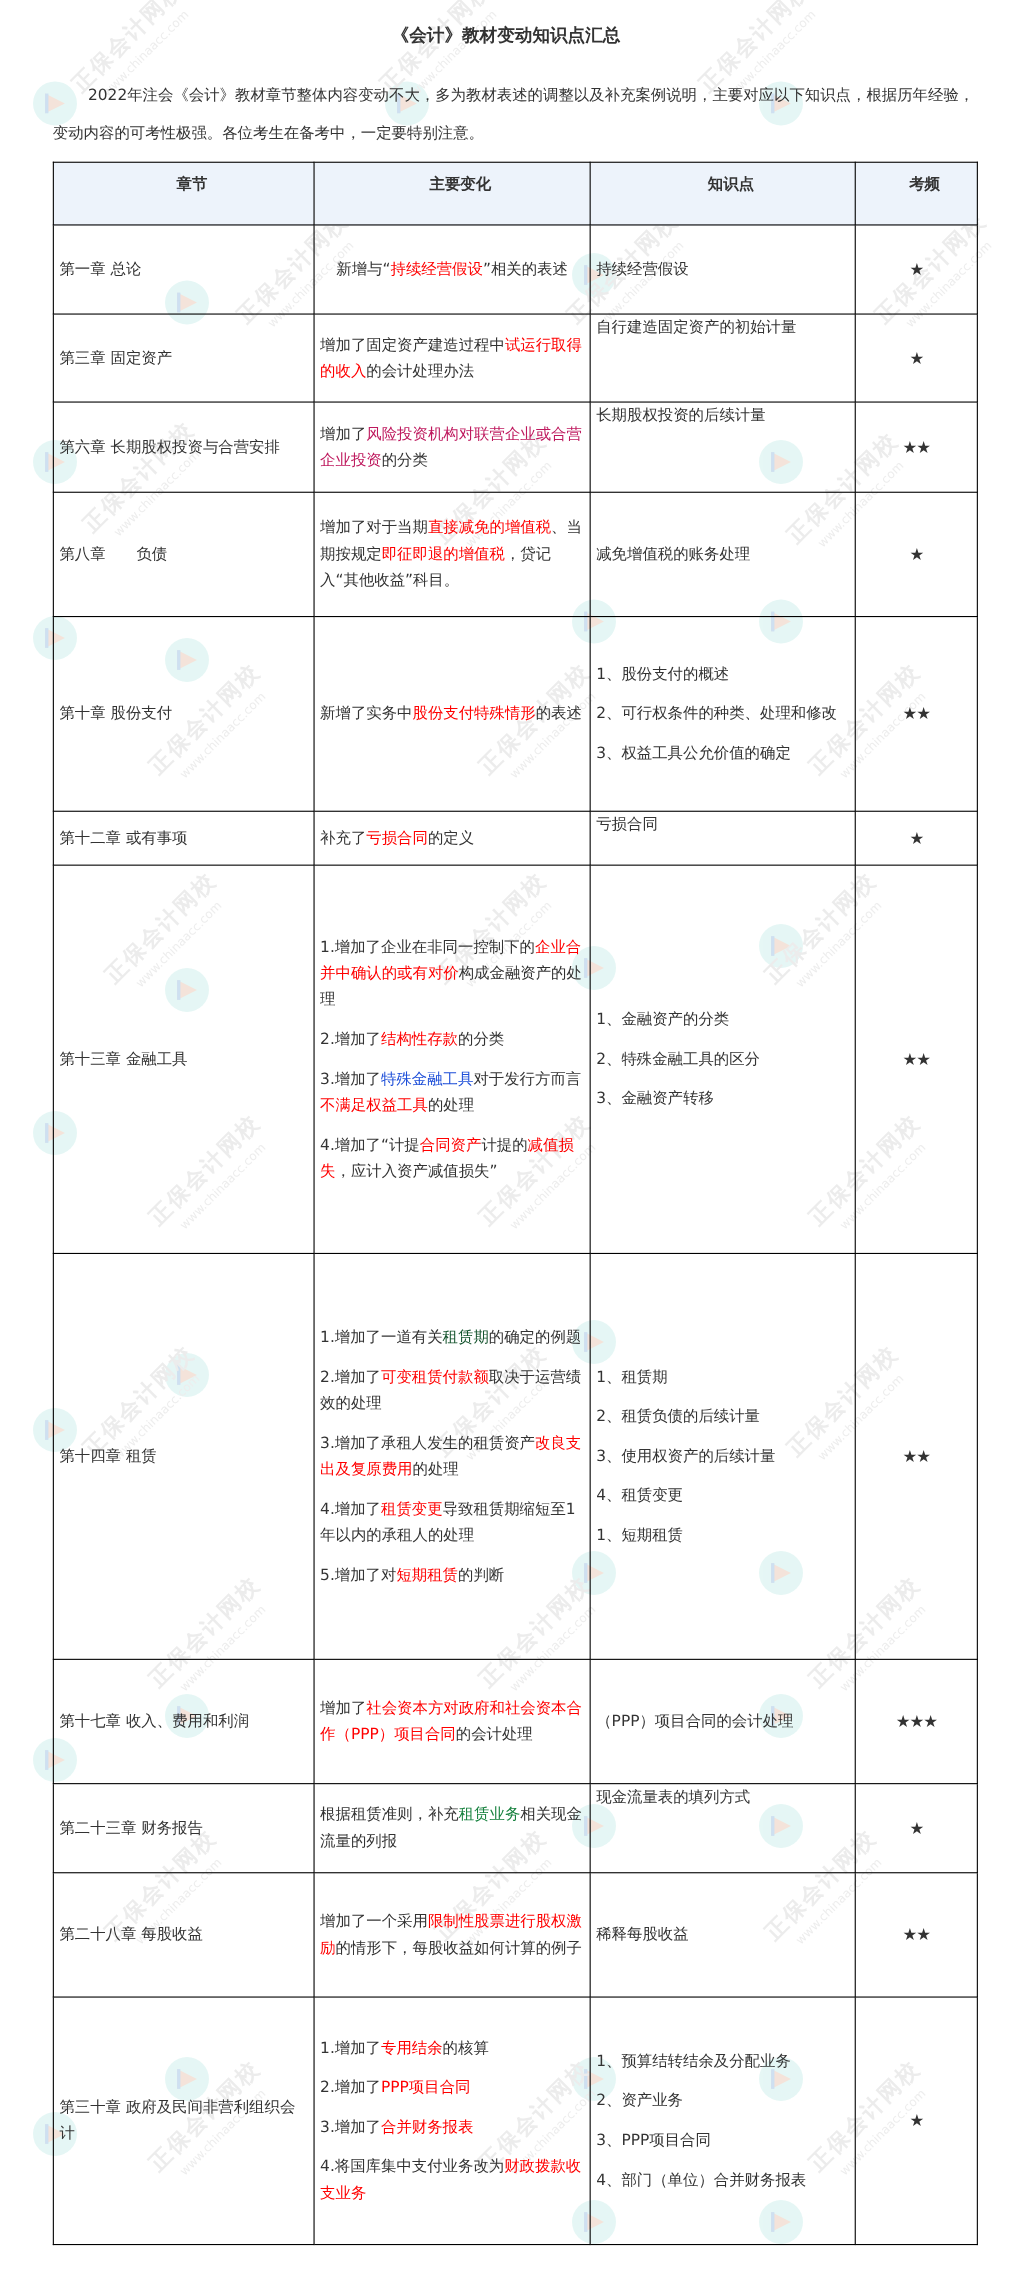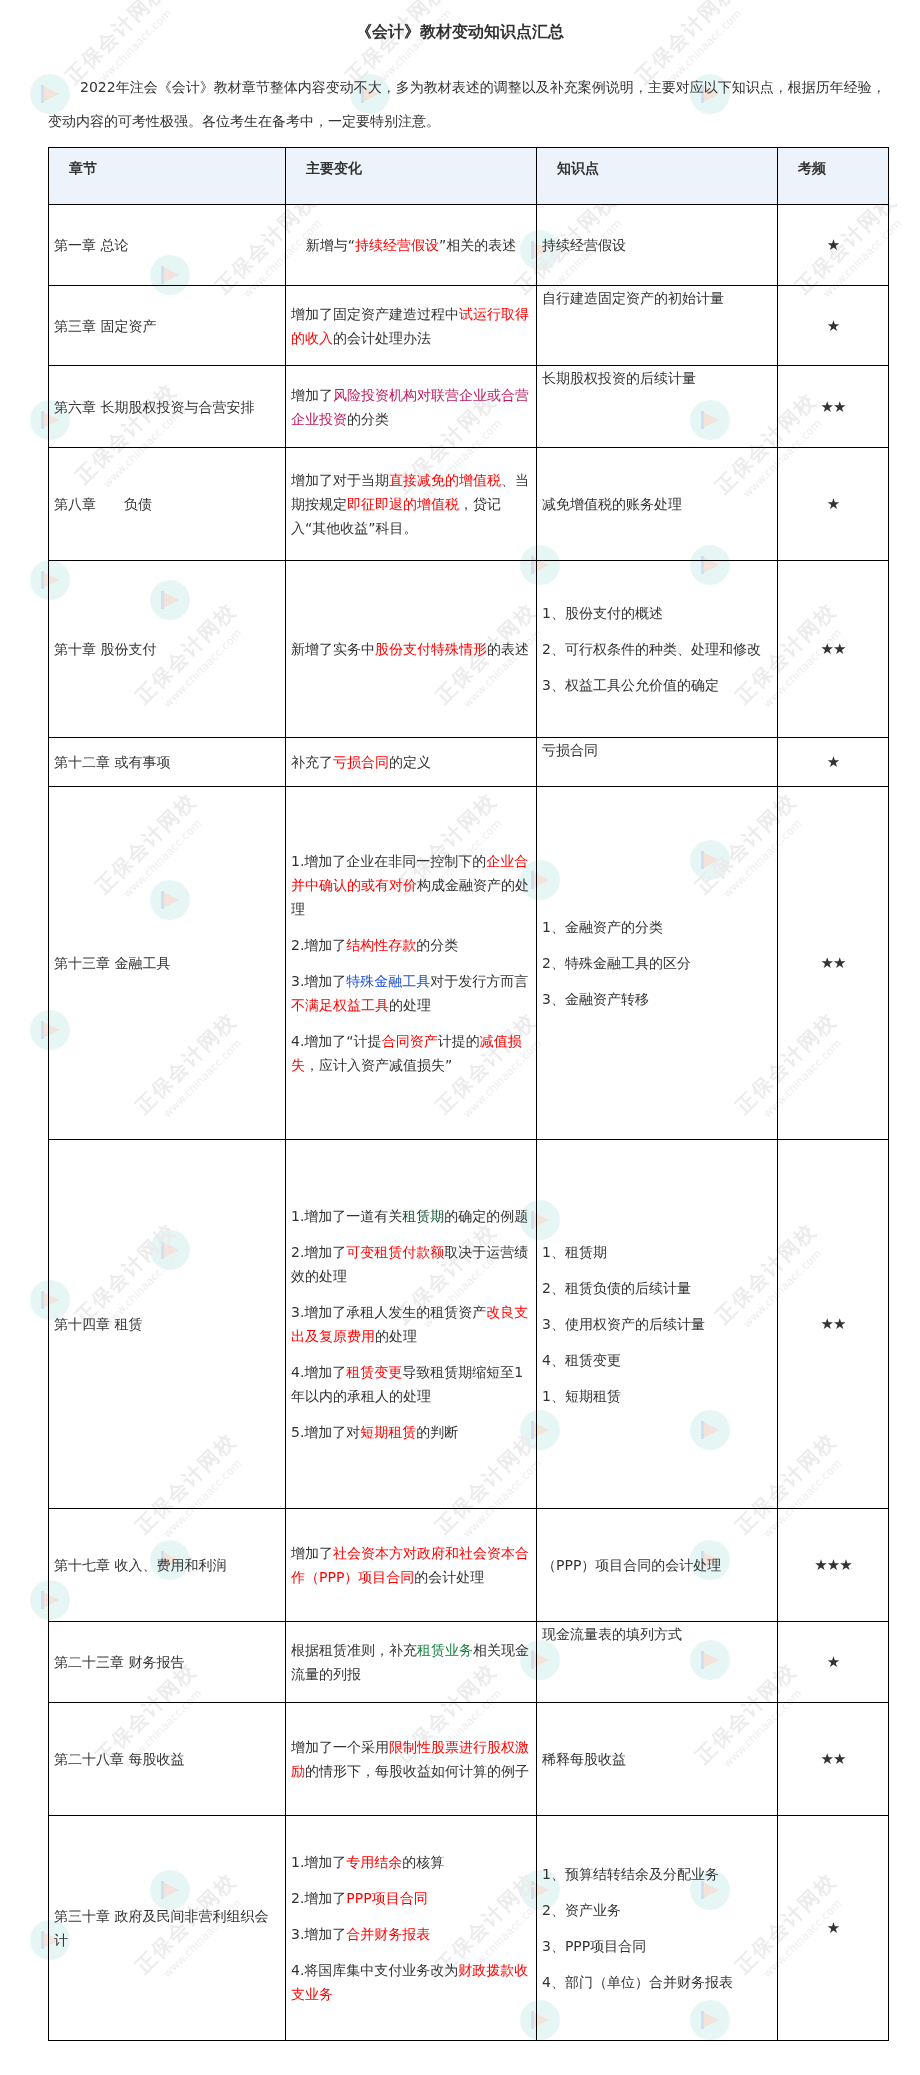--- a/index.html
+++ b/index.html
@@ -50,21 +50,21 @@
   table.kb col.c1 { width: 237px; }
   table.kb col.c2 { width: 251px; }
   table.kb col.c3 { width: 241px; }
   table.kb col.c4 { width: 111px; }
   table.kb th, table.kb td {
     border: 1px solid #000000; padding: 0 5px; vertical-align: middle;
     line-height: 24px; word-break: break-all;
   }
   table.kb th {
     background: #edf3fb; height: 48px; font-weight: bold; font-size: 14px;
-    text-align: left; vertical-align: top; padding-top: 8px;
+    text-align: center; vertical-align: top; padding-top: 8px;
     color: #333333;
     padding-left: 20px;
   }
   td.chapter { text-align: left; padding-left: 4px; }
   td.change, td.points { vertical-align: top; padding-top: 7px; padding-bottom: 7px; }
   td.change.centered { text-align: center; }
   td.freq { text-align: center; font-size: 15px; letter-spacing: -1px; color: #333333; }
   .hl { color: #ff0000; }
   .para { display: block; margin-bottom: 12px; line-height: 24px; }
   .para:last-child { margin-bottom: 0; }

